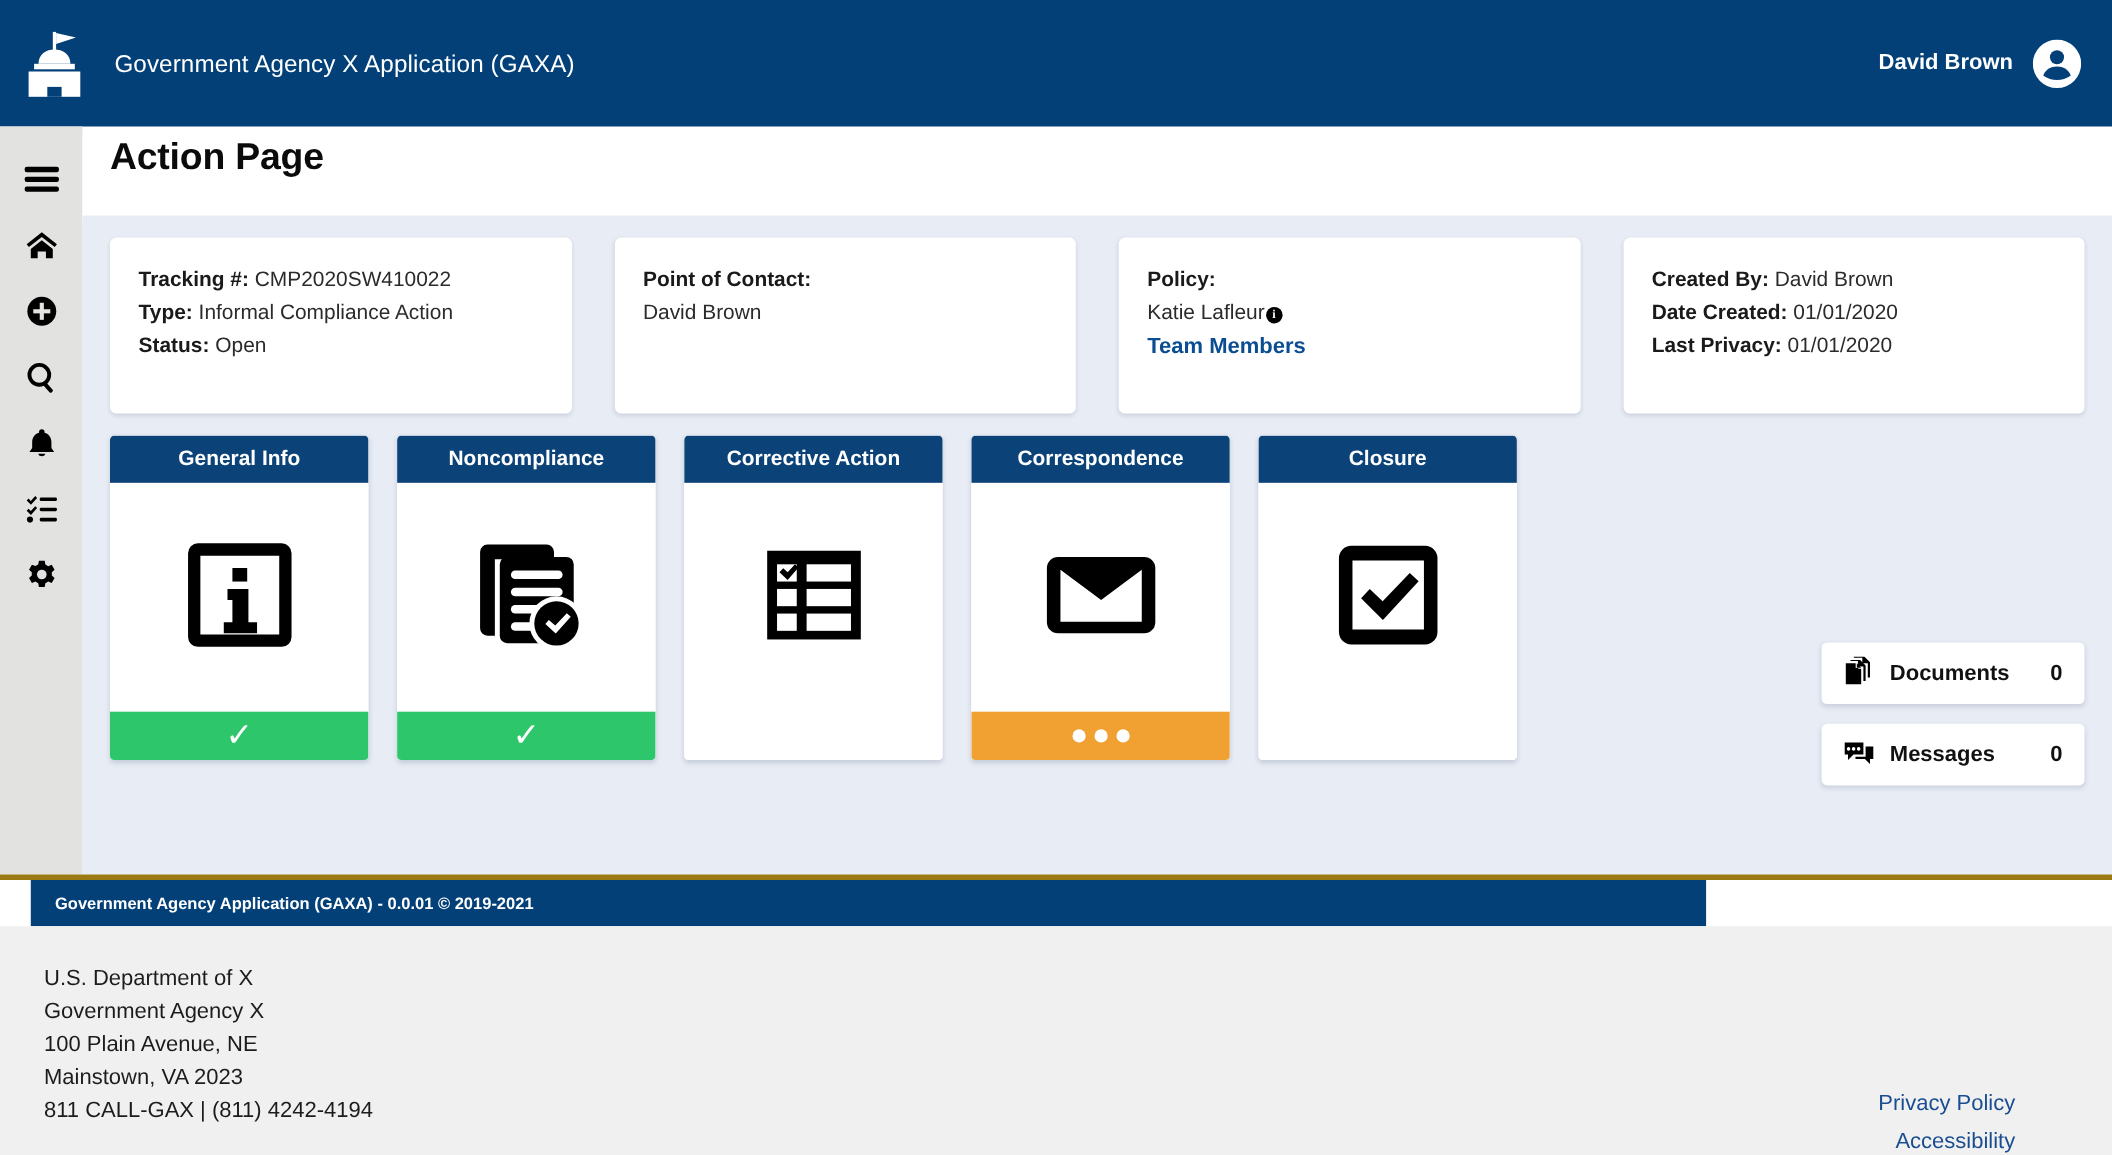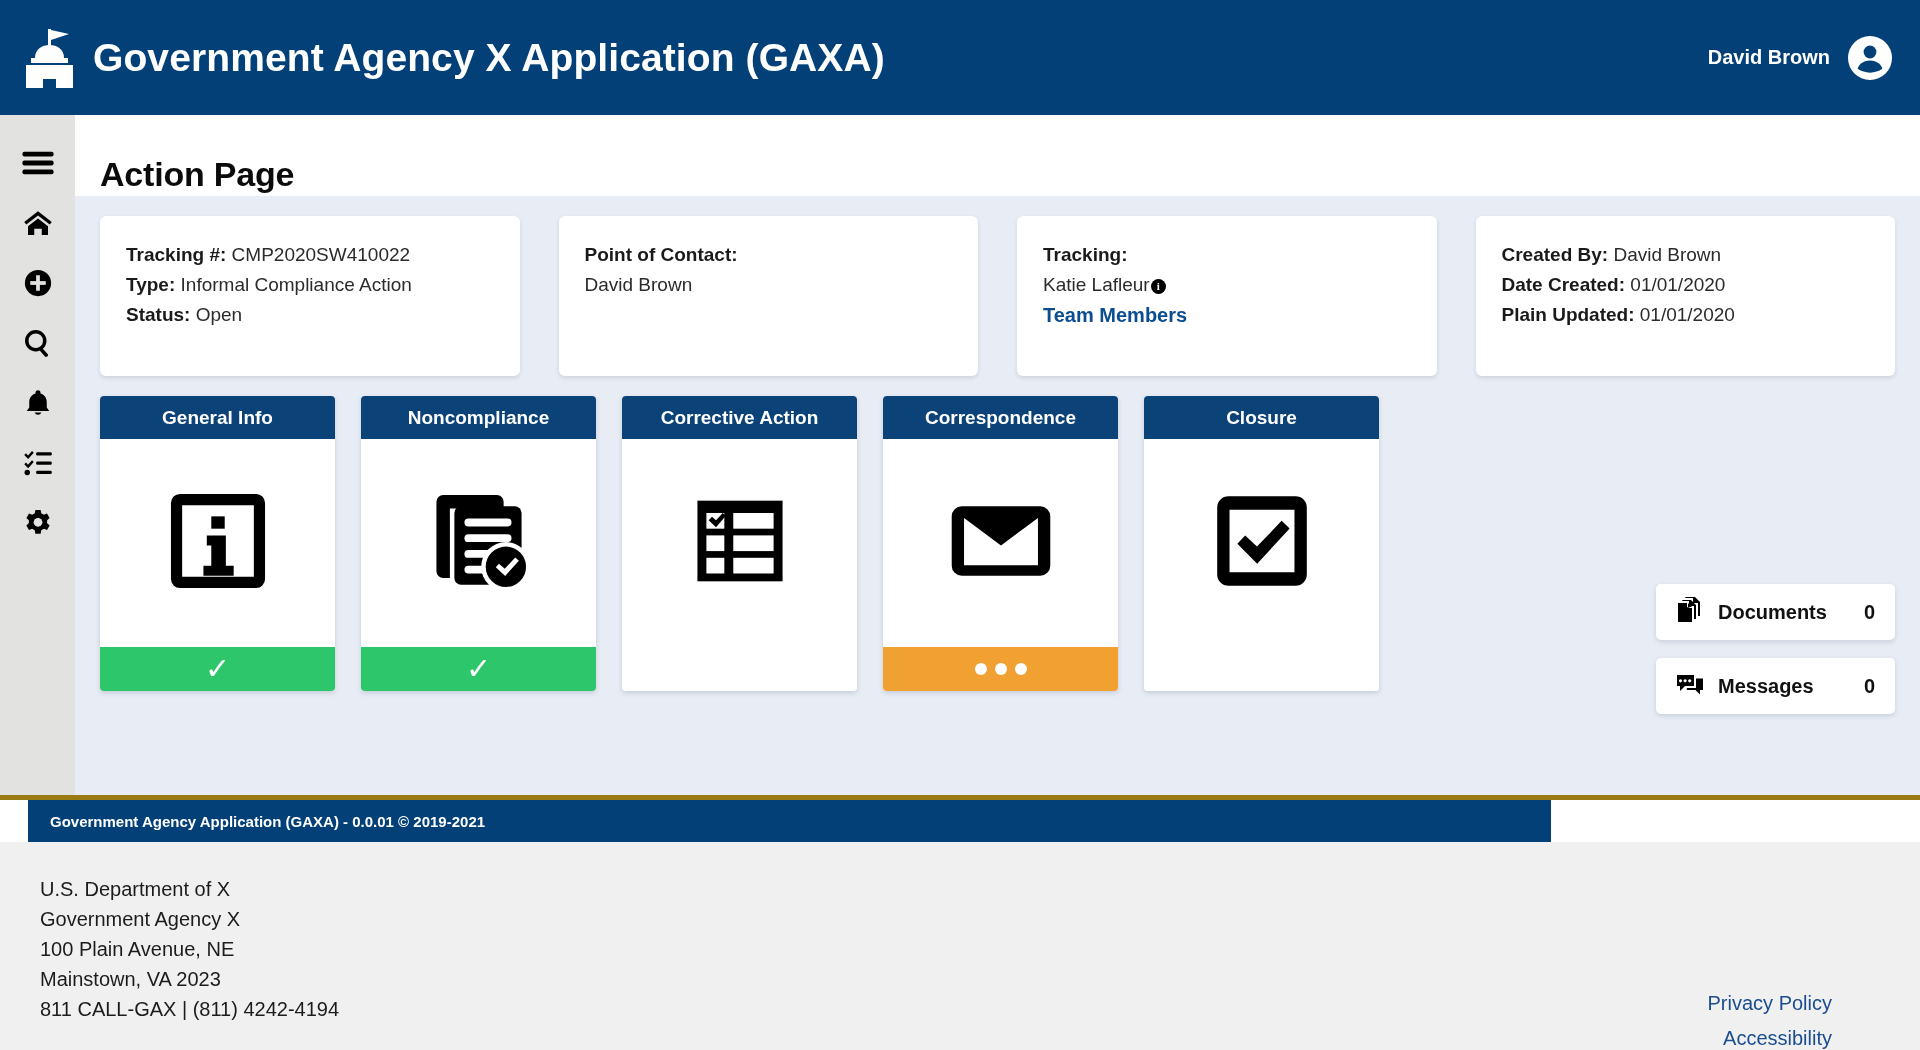--- a/index.html
+++ b/index.html
@@ -13,22 +13,22 @@
 
   
   .header {
     position: absolute; top: 0; left: 0; width: 1920px; height: 115px;
     background: #034078;
     display: flex; align-items: center; justify-content: space-between;
   }
   .brand { display: flex; align-items: center; padding-left: 22px; }
   .capitol-icon { width: 68px; height: 66px; flex: none; }
   .brand-title {
-    color: #ffffff; font-size: 39px; font-weight: 700;
-    margin-left: 3px; letter-spacing: 0.1px; white-space: nowrap;
+    color: #ffffff; font-size: 22px; font-weight: 400;
+    margin-left: 14px; letter-spacing: 0.1px; white-space: nowrap;
   }
   .header-user { display: flex; align-items: center; padding-right: 28px; }
   .user-name { color: #ffffff; font-size: 20px; font-weight: bold; margin-right: 18px; white-space: nowrap; }
   .avatar-icon { width: 44px; height: 44px; flex: none; }
 
   
   .sidebar {
     position: absolute; top: 115px; left: 0; width: 75px; height: 680px;
     background: #e2e2e0;
     display: flex; flex-direction: column; align-items: center;
@@ -37,23 +37,23 @@
   .side-item {
     width: 75px; height: 60px;
     display: flex; align-items: center; justify-content: center;
     cursor: pointer;
   }
   .side-item svg { width: 30px; height: 30px; fill: #000000; }
   .side-item.menu svg { width: 34px; height: 34px; }
 
   
   .title-band {
-    position: absolute; top: 135px; left: 75px; width: 1845px; height: 79px;
+    position: absolute; top: 124px; left: 75px; width: 1845px; height: 79px;
     background: #ffffff;
-    display: flex; align-items: center;
+    display: flex; 
   }
   .page-title {
     font-size: 34px; font-weight: bold; color: #0b0b0b;
     padding-left: 25px; letter-spacing: -0.2px;
   }
 
   
   .content {
     position: absolute; top: 196px; left: 75px; width: 1845px; height: 599px;
     background: #e8ecf4;
@@ -260,39 +260,39 @@
         <div class="sline">
           <b>Point of Contact:</b>
         </div>
         <div class="sline">
           <span class="val">David Brown</span>
         </div>
       </div>
 
       <div class="summary-card">
         <div class="sline">
-          <b>Tracking:</b>
+          <b>Policy:</b>
         </div>
         <div class="sline">
           <span class="val">Katie Lafleur</span><span class="info-dot">i</span>
         </div>
         <div class="link-blue">Team Members</div>
       </div>
 
       <div class="summary-card">
         <div class="sline">
           <b>Created By:</b>
           <span class="val">David Brown</span>
         </div>
         <div class="sline">
           <b>Date Created:</b>
           <span class="val">01/01/2020</span>
         </div>
         <div class="sline">
-          <b>Plain Updated:</b>
+          <b>Last Privacy:</b>
           <span class="val">01/01/2020</span>
         </div>
       </div>
 
     </div>
 
     <div class="proc-wrap">
 
       <div class="proc-card">
         <div class="proc-head">General Info</div>

